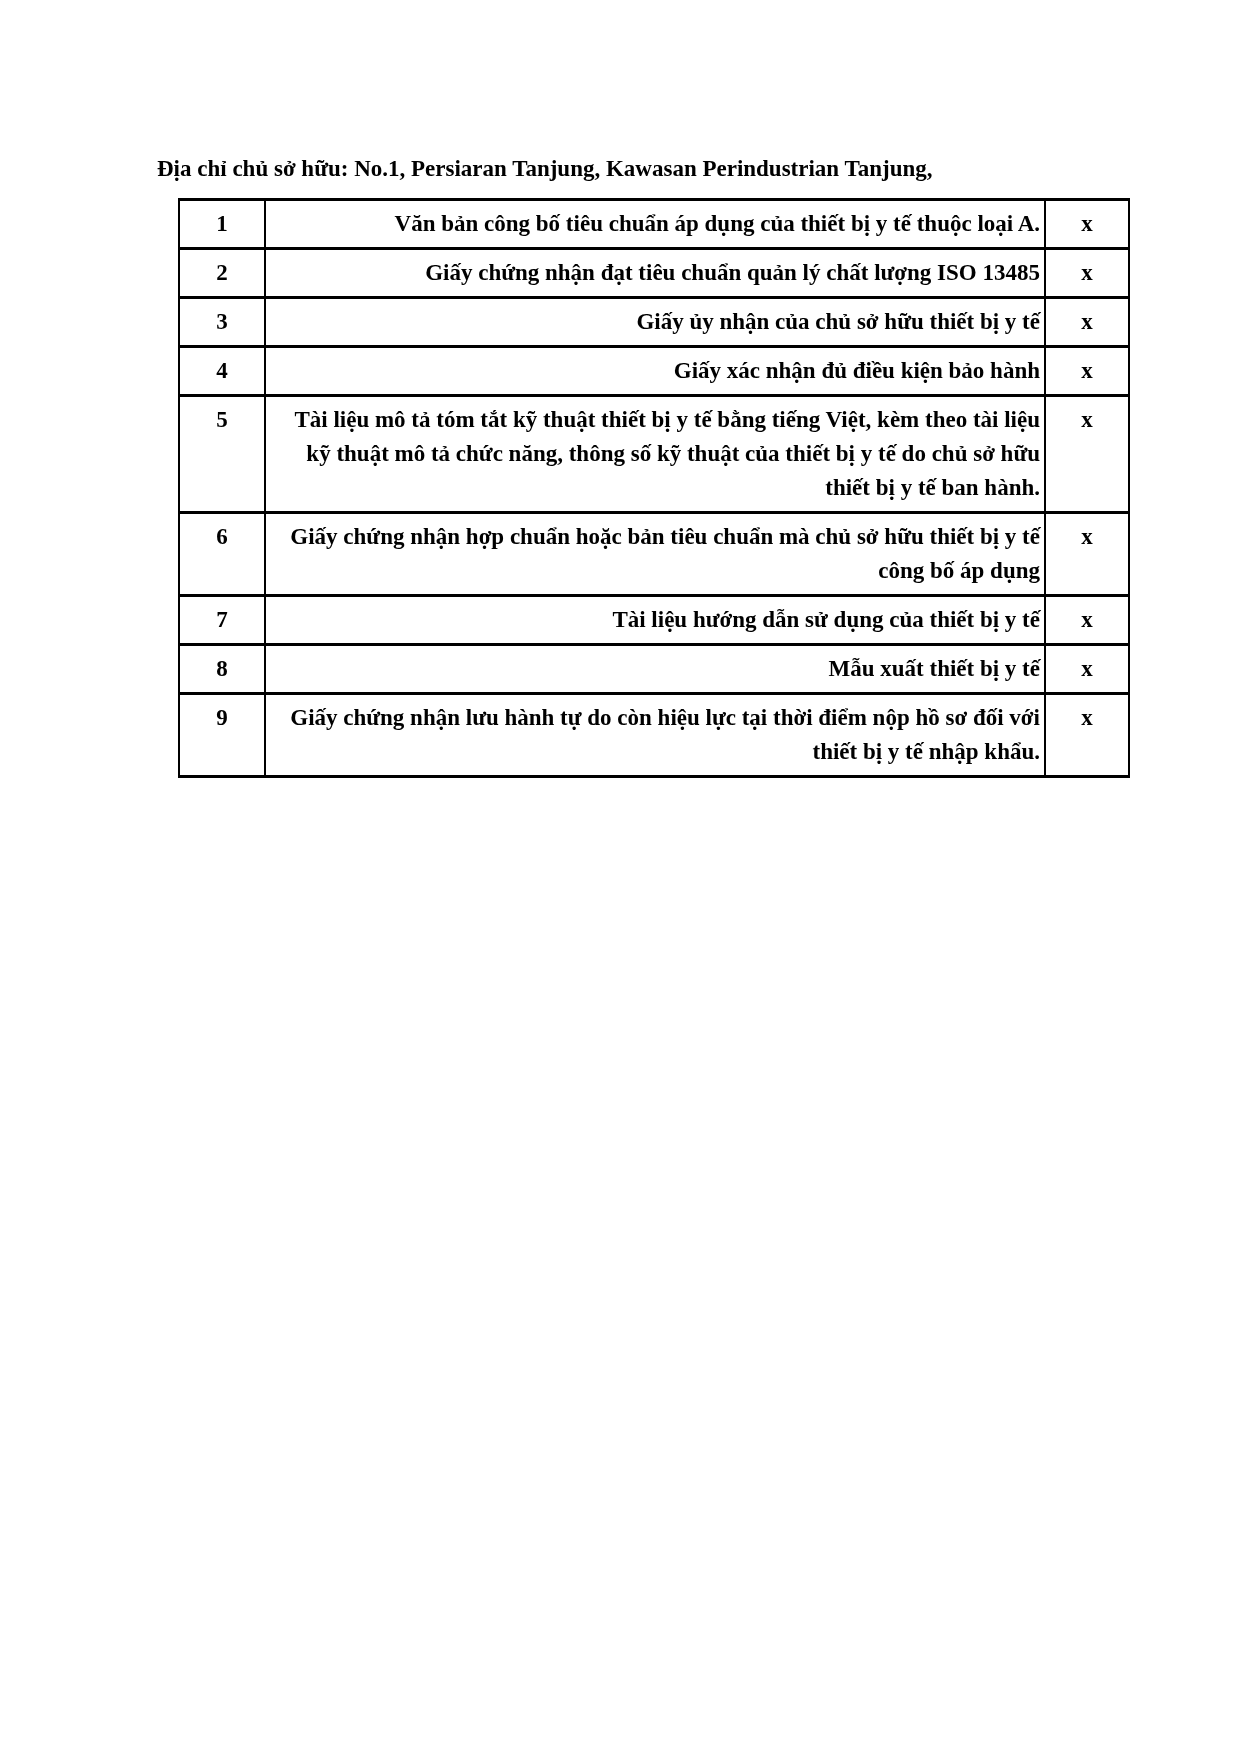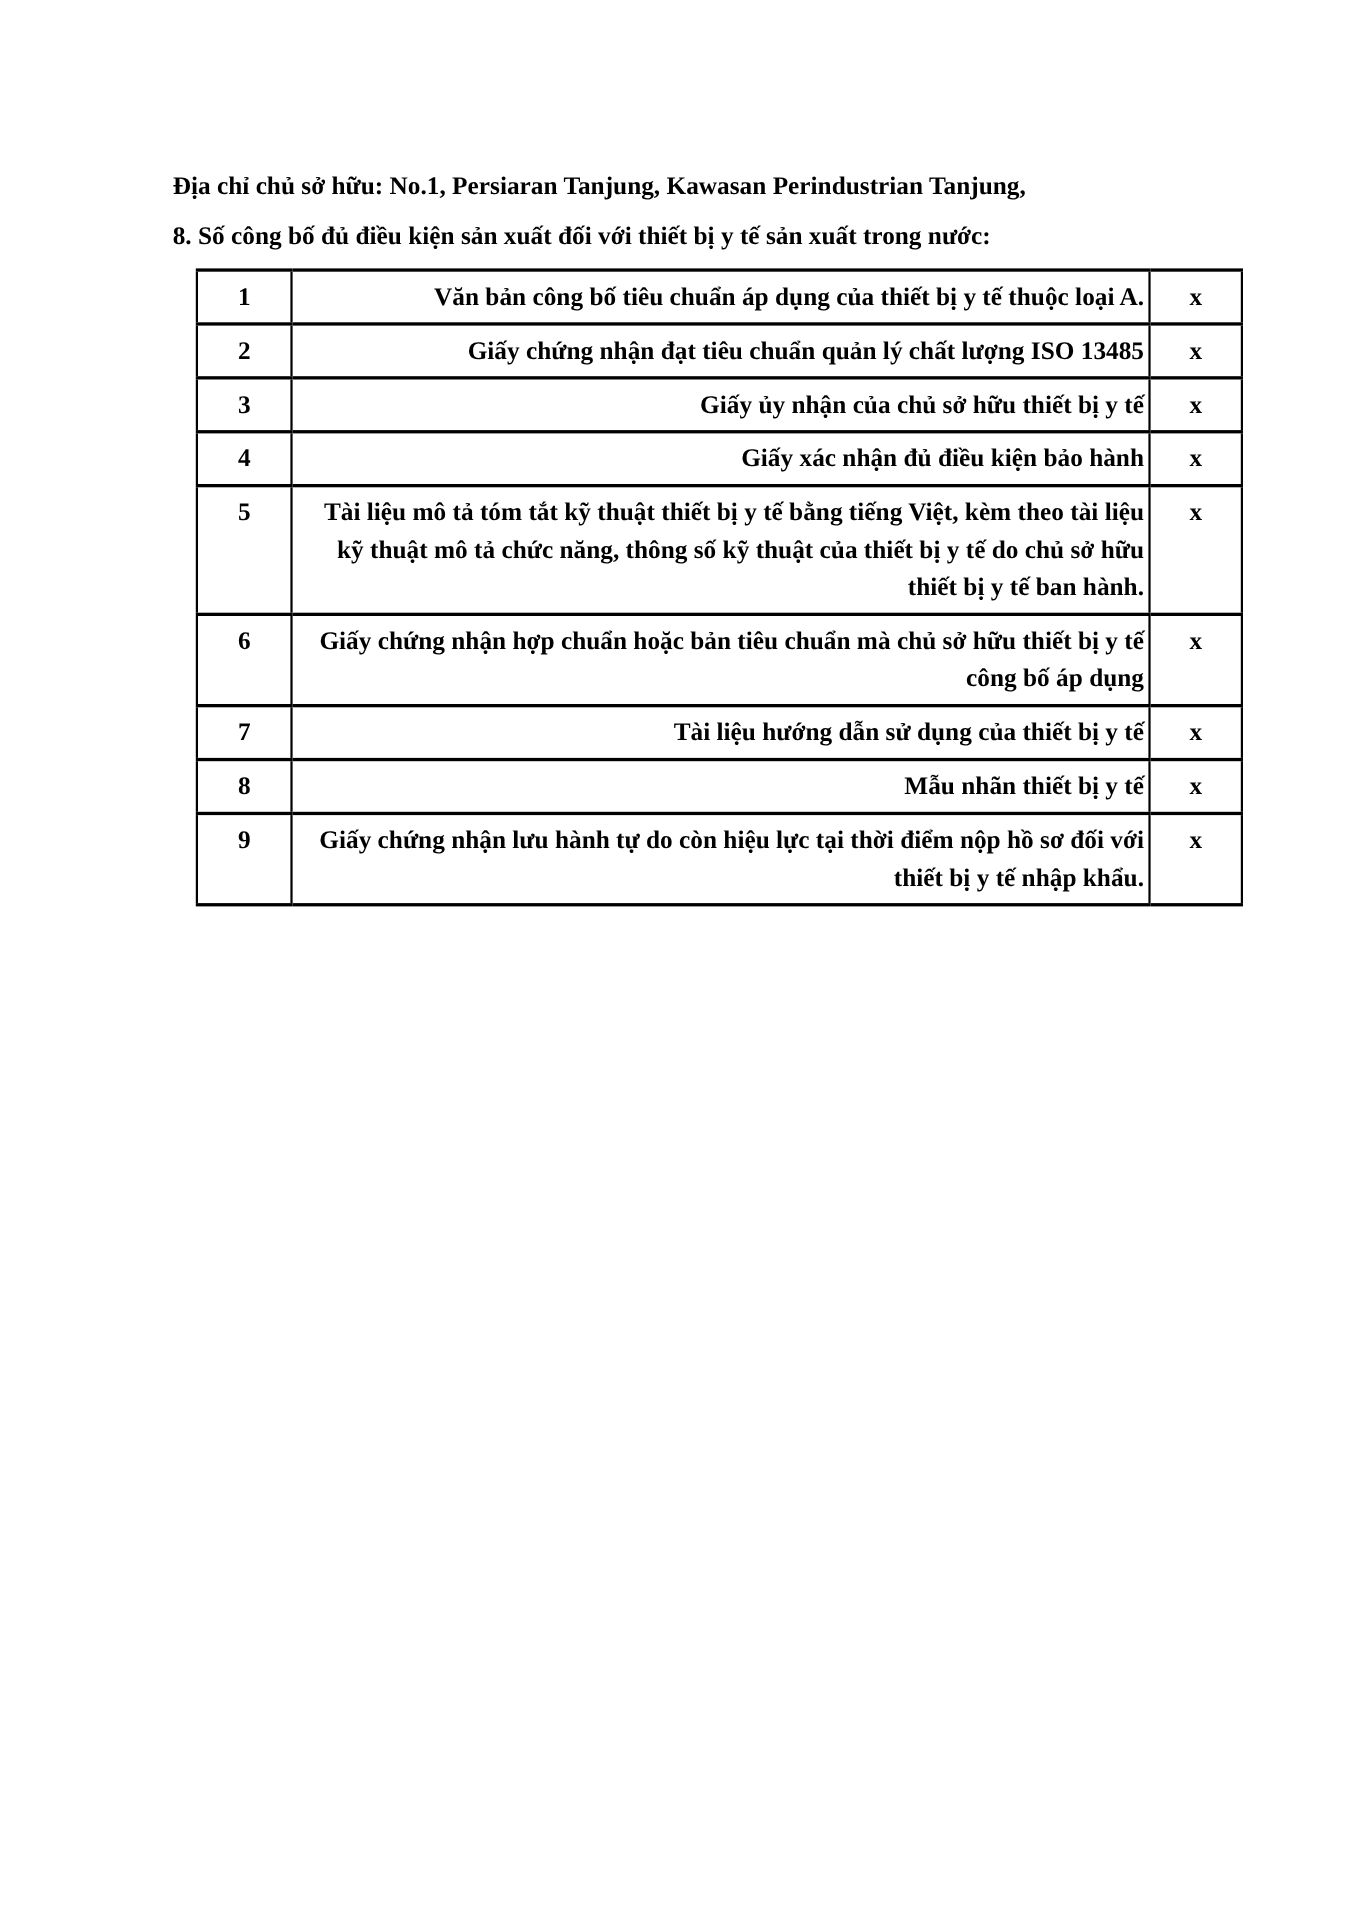--- a/index.html
+++ b/index.html
@@ -58,21 +58,20 @@
   td.mark-cell {
     width: 74px;
     text-align: center;
   }
 </style>
 </head>
 <body>
 
 <div class="content">
   <div class="textline">Địa chỉ chủ sở hữu: No.1, Persiaran Tanjung, Kawasan Perindustrian Tanjung,</div>
-  <div class="textline item-line">8. Số công bố đủ điều kiện sản xuất đối với thiết bị y tế sản xuất trong nước:</div>
 
   <table class="dossier">
     <tbody>
       <tr>
         <td class="num-cell">1</td>
         <td class="desc-cell">Văn bản công bố tiêu chuẩn áp dụng của thiết bị y tế thuộc loại A.</td>
         <td class="mark-cell">x</td>
       </tr>
       <tr>
         <td class="num-cell">2</td>
@@ -99,21 +98,21 @@
         <td class="desc-cell">Giấy chứng nhận hợp chuẩn hoặc bản tiêu chuẩn mà chủ sở hữu thiết bị y tế công bố áp dụng</td>
         <td class="mark-cell">x</td>
       </tr>
       <tr>
         <td class="num-cell">7</td>
         <td class="desc-cell">Tài liệu hướng dẫn sử dụng của thiết bị y tế</td>
         <td class="mark-cell">x</td>
       </tr>
       <tr>
         <td class="num-cell">8</td>
-        <td class="desc-cell">Mẫu nhãn thiết bị y tế</td>
+        <td class="desc-cell">Mẫu xuất thiết bị y tế</td>
         <td class="mark-cell">x</td>
       </tr>
       <tr>
         <td class="num-cell">9</td>
         <td class="desc-cell">Giấy chứng nhận lưu hành tự do còn hiệu lực tại thời điểm nộp hồ sơ đối với thiết bị y tế nhập khẩu.</td>
         <td class="mark-cell">x</td>
       </tr>
     </tbody>
   </table>
 </div>

